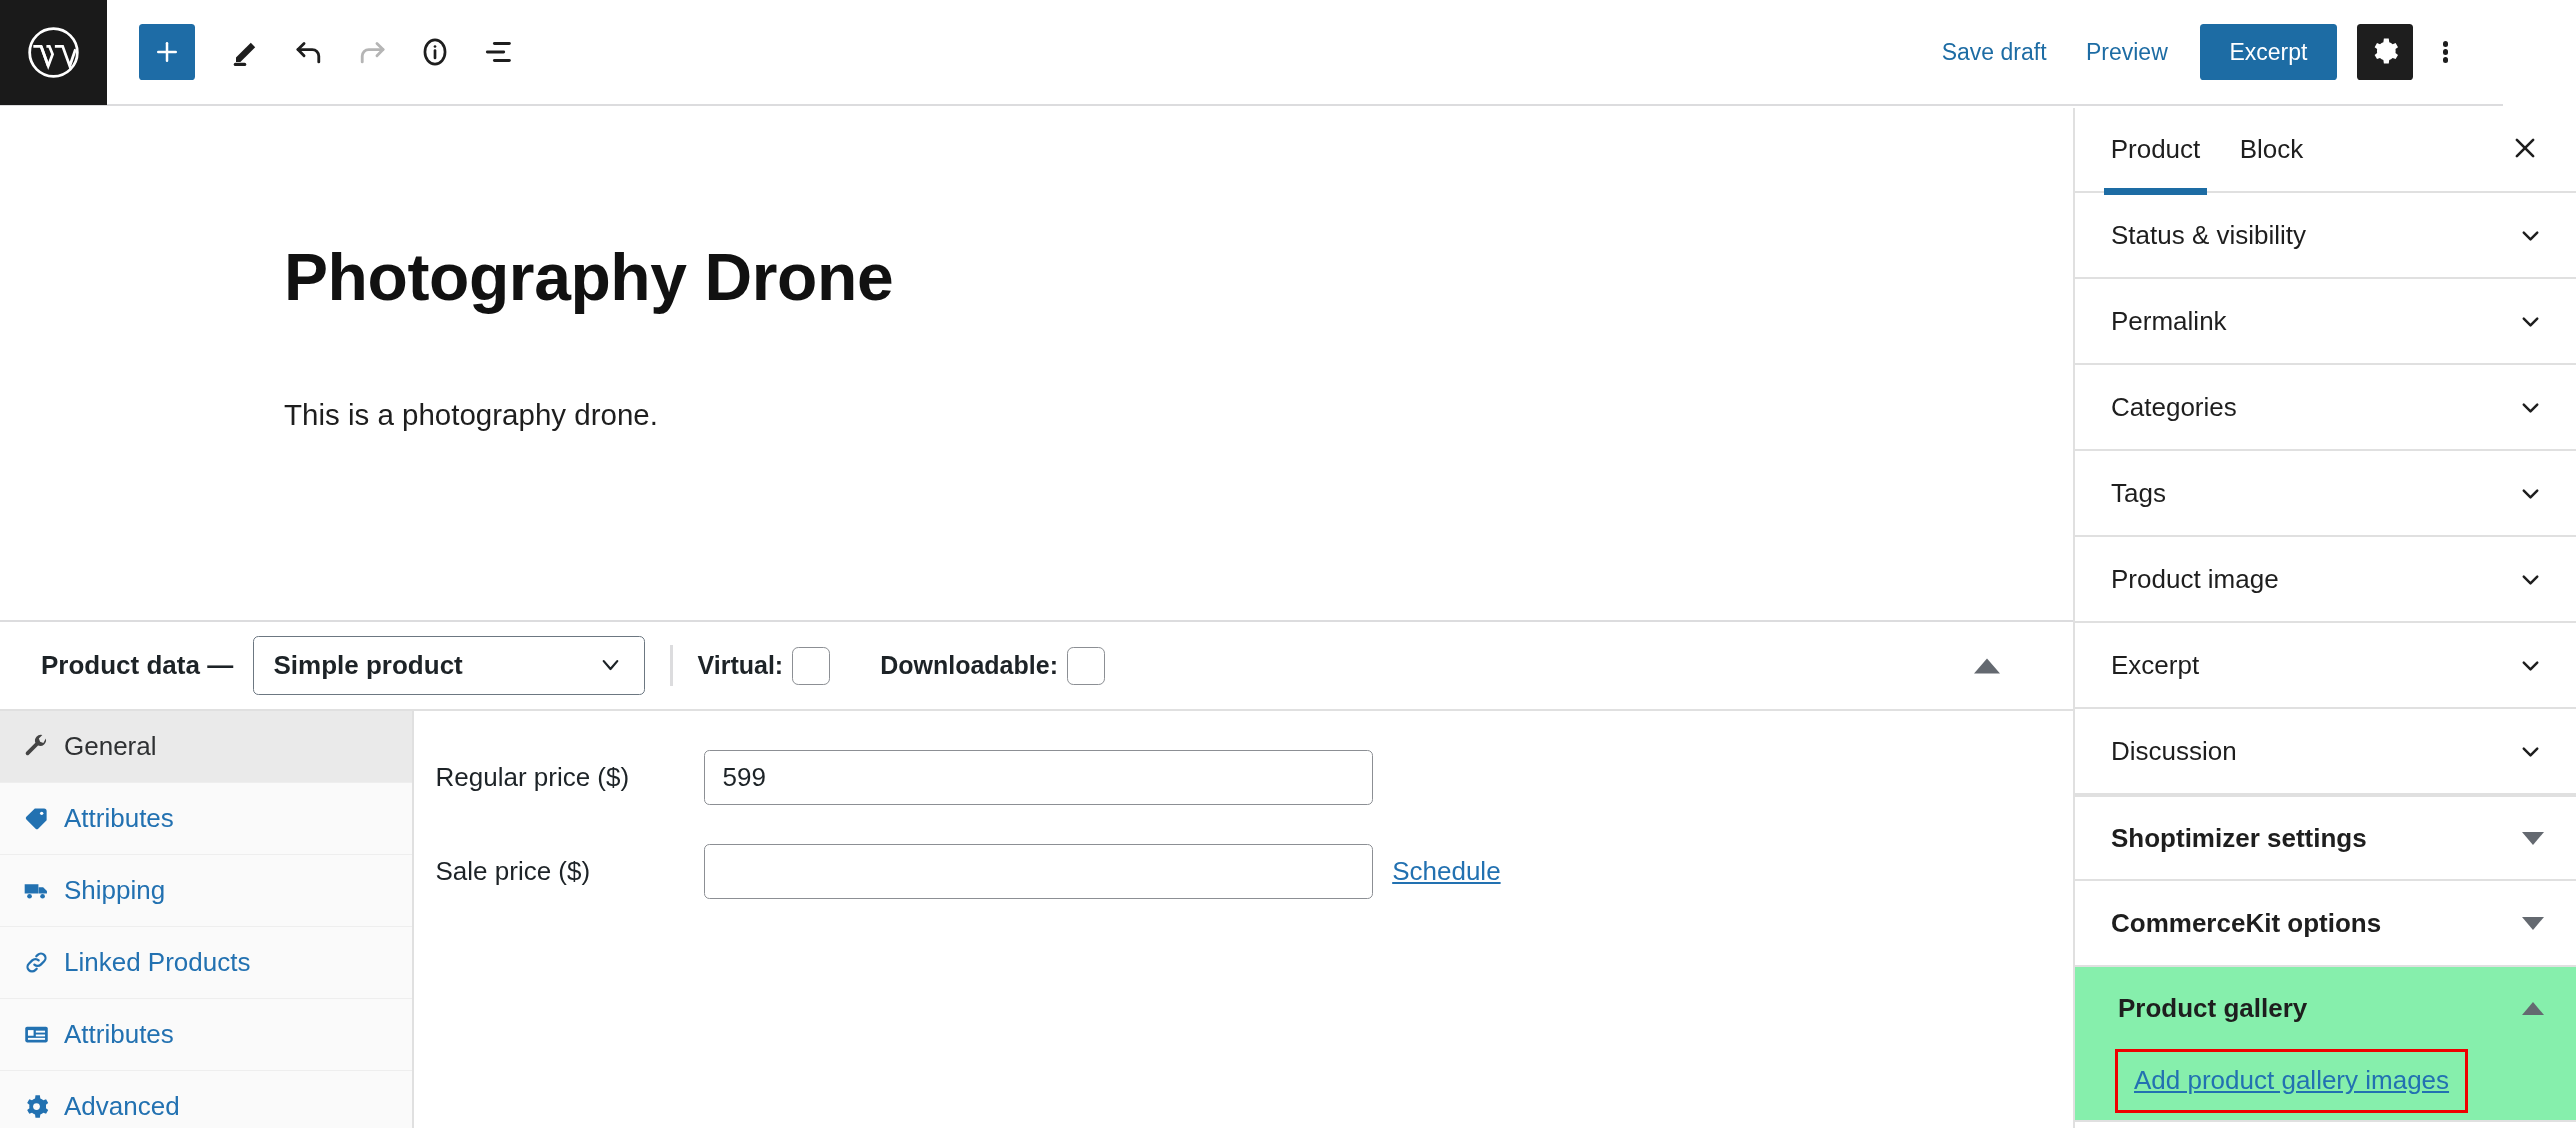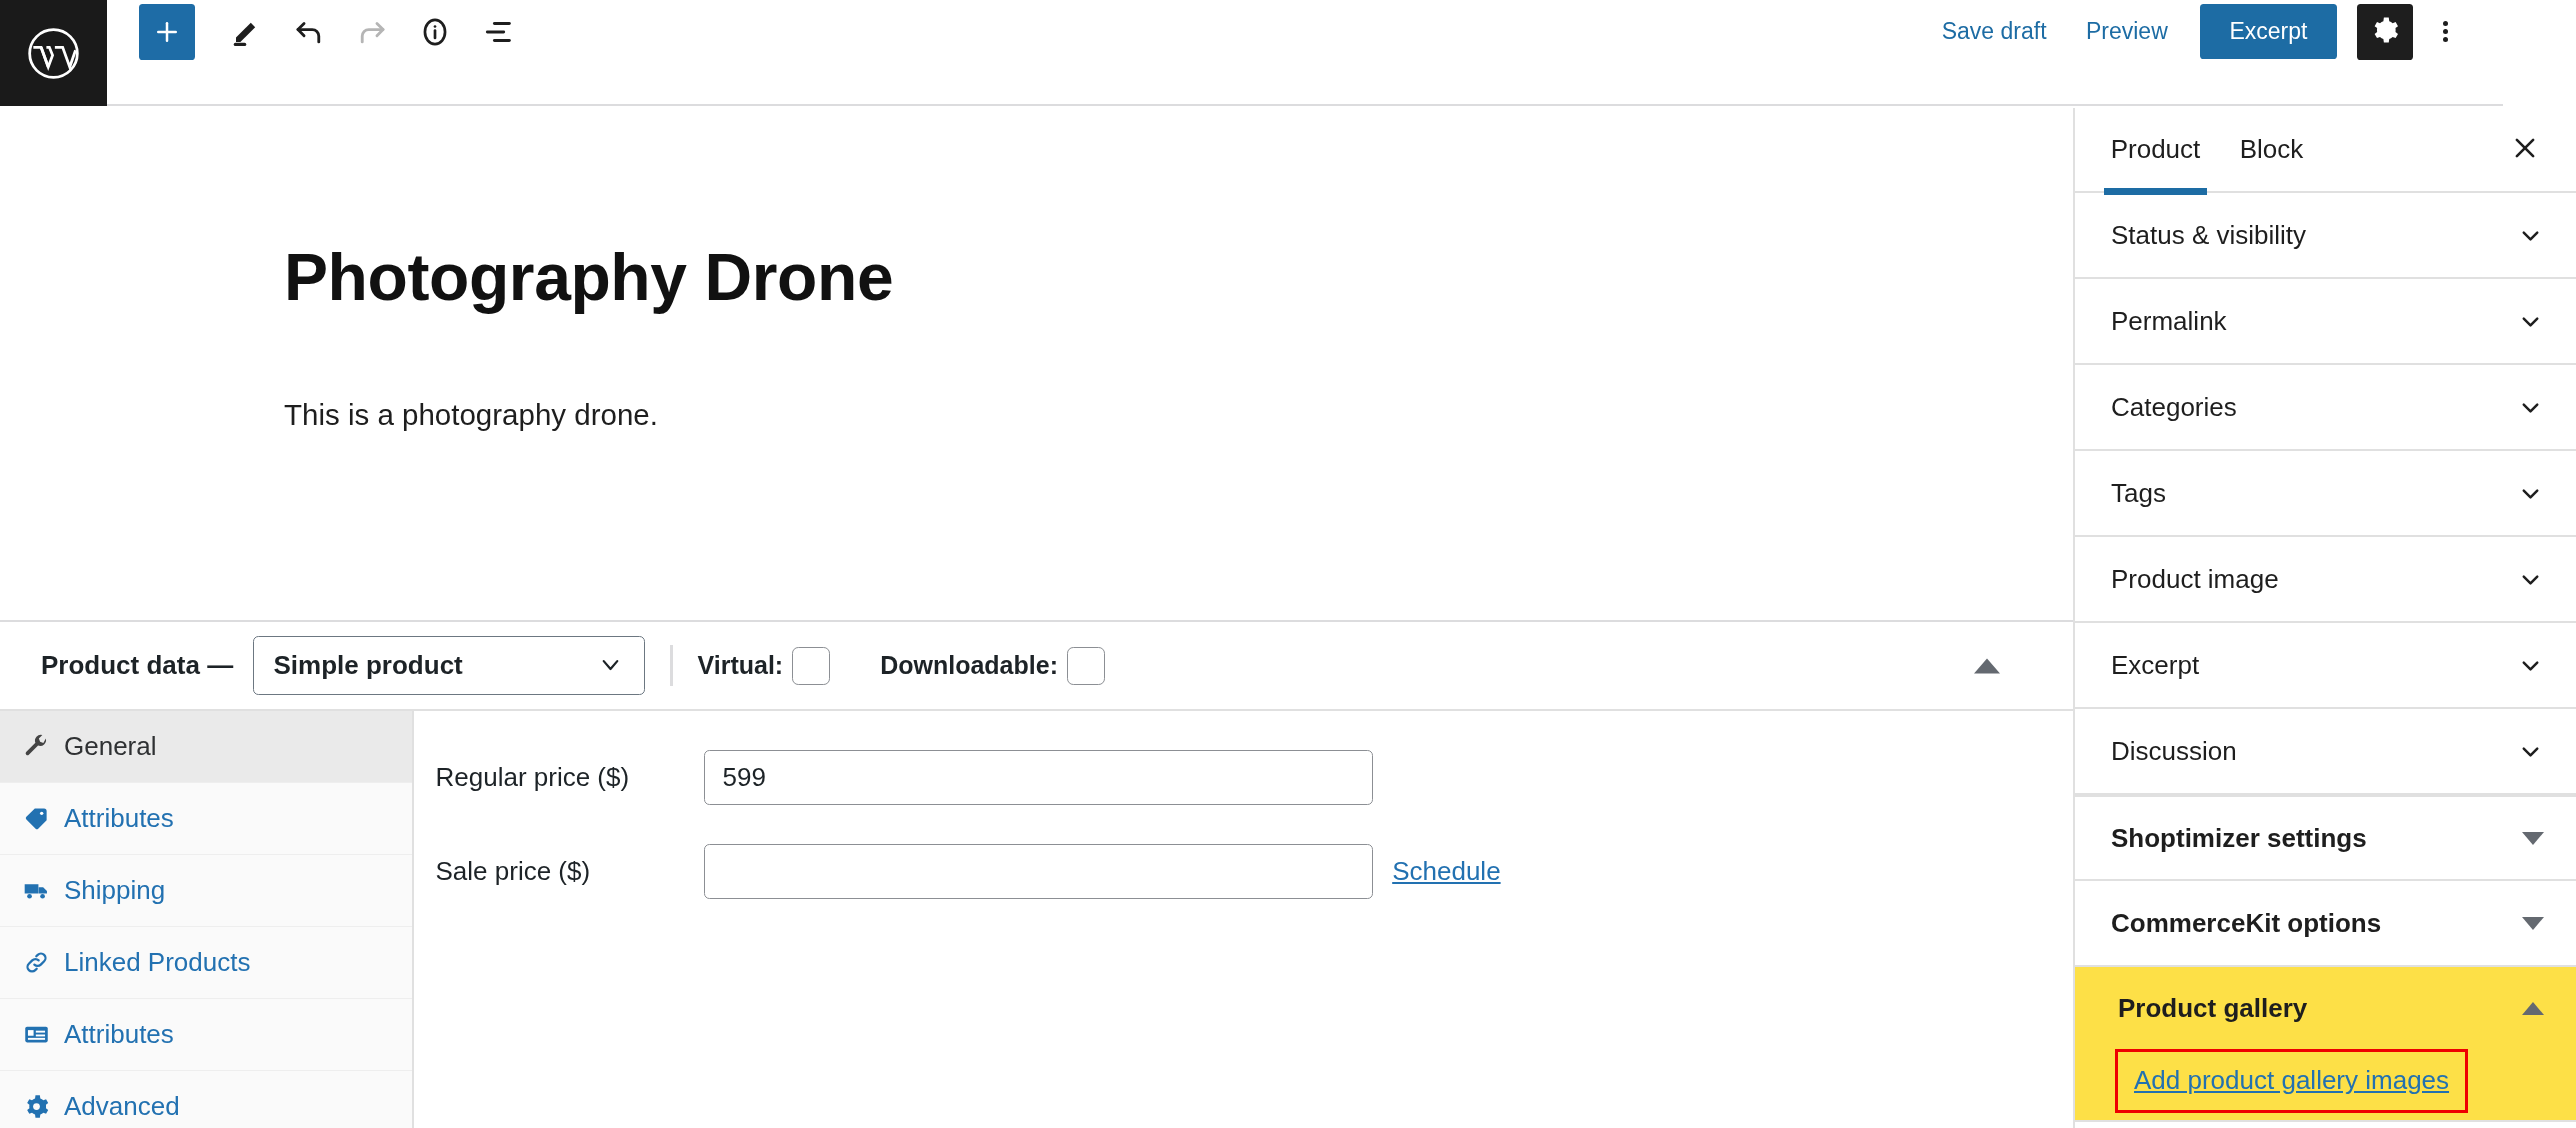--- a/index.html
+++ b/index.html
@@ -9,21 +9,21 @@
     font-family: "Liberation Sans", sans-serif;
     overflow: hidden;
   }
   body { position: relative; }
 
   
   .editor-header {
     position: absolute; top: 0; left: 0; width: 2503px; height: 106px;
     background: #ffffff;
     border-bottom: 2.7px solid #dcdcde;
-    display: flex; align-items: flex-start;
+    display: flex; align-items: center;
   }
   .wp-logo-block {
     width: 107px; height: 106px; background: #1a1a1a;
     display: flex; align-items: center; justify-content: center;
     flex: 0 0 107px; cursor: pointer;
   }
   .wp-logo-block svg { display: block; }
 
   .header-tools {
     display: flex; align-items: center; gap: 0; padding-left: 32px;
@@ -183,21 +183,21 @@
   }
   .sb-row .lbl { font-size: 26px; color: #1e1e1e; flex: 1; }
   .sb-row.plugin { }
   .sb-row.plugin .lbl { font-weight: bold; }
   .sb-row.thick { border-top: 2.7px solid #e0e0e0; }
   .chev { width: 27px; height: 27px; display: block; }
   .tri-down { width:0; height:0; border-left: 11.6px solid transparent; border-right: 11.6px solid transparent; border-top: 13.4px solid #646970; }
   .tri-up { width:0; height:0; border-left: 11.6px solid transparent; border-right: 11.6px solid transparent; border-bottom: 13.4px solid #646970; }
 
   .gallery-panel {
-    border-bottom: 2.7px solid #e0e0e0; background: #fde047; padding-bottom: 7px;
+    border-bottom: 2.7px solid #e0e0e0; background: #86efac; padding-bottom: 7px;
   }
   .gallery-head {
     height: 82px; display: flex; align-items: center;
     padding: 0 32px 0 43px; cursor: pointer;
   }
   .gallery-head .lbl { font-size: 26px; font-weight: bold; color: #1e1e1e; flex: 1; }
   .gallery-link-wrap {
     margin: 0 0 0 40px; padding: 12.5px 16px 14.3px 16px;
     border: 3.6px solid #ee0000; display: inline-block;
   }

